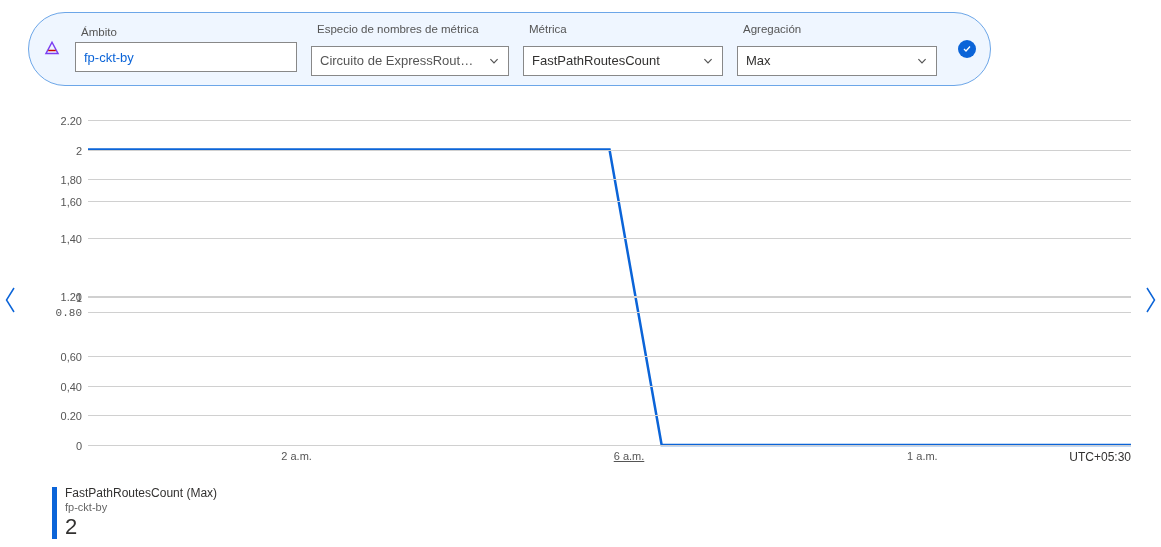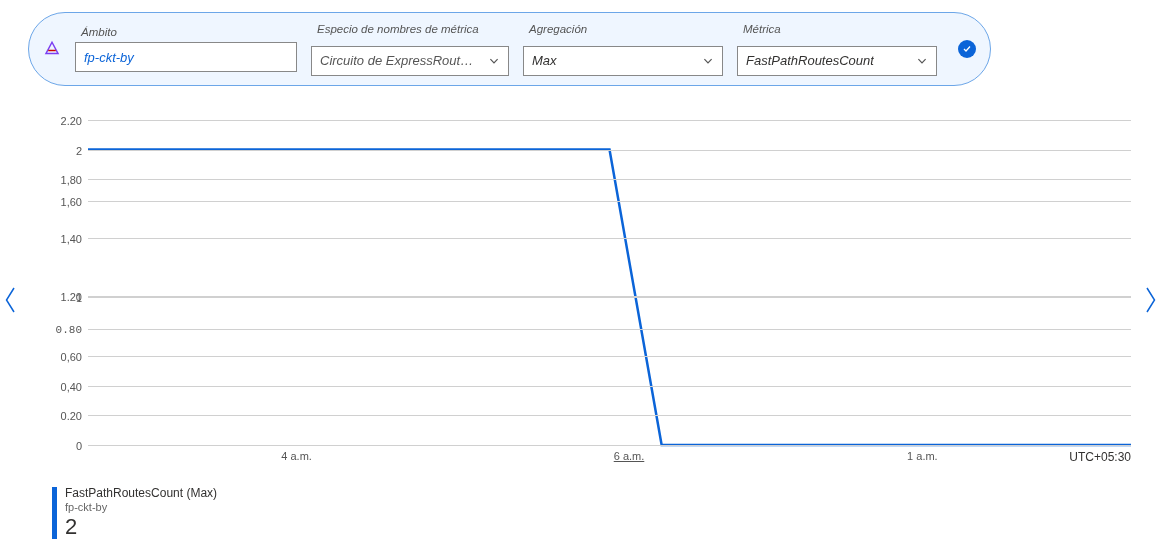--- a/index.html
+++ b/index.html
@@ -20,21 +20,20 @@
     left: 28px;
     right: 170px;
     height: 74px;
     border: 1px solid #6ca6e8;
     border-radius: 38px;
     background: #eff6ff;
     display: flex;
     align-items: center;
     padding: 10px 16px 10px 14px;
     gap: 14px;
-    font-style: italic;
   }
   .scope-icon {
     width: 18px; height: 18px;
     flex: 0 0 auto;
     position: relative;
   }
   .field {
     display: flex;
     flex-direction: column;
     gap: 4px;
@@ -189,44 +188,44 @@
     <div class="select-box">
       <span class="sel-text">Circuito de ExpressRoute…</span>
       <span class="chev">
         <svg viewBox="0 0 20 20" width="12" height="12">
             <path d="M4 7l6 6 6-6" fill="none" stroke="#555" stroke-width="2"></path>
           </svg>
       </span>
     </div>
   </div>
 
+  <div class="field select-metric">
+    <div class="field-label">Métrica</div>
+    <div class="select-box">
+      <span class="sel-text">FastPathRoutesCount</span>
+      <span class="chev">
+        <svg viewBox="0 0 20 20" width="12" height="12">
+            <path d="M4 7l6 6 6-6" fill="none" stroke="#555" stroke-width="2"></path>
+          </svg>
+      </span>
+    </div>
+  </div>
+
   <div class="field select-aggreg">
     <div class="field-label">Agregación</div>
     <div class="select-box">
       <span class="sel-text">Max</span>
       <span class="chev">
         <svg viewBox="0 0 20 20" width="12" height="12">
             <path d="M4 7l6 6 6-6" fill="none" stroke="#555" stroke-width="2"></path>
           </svg>
       </span>
     </div>
   </div>
 
-  <div class="field select-metric">
-    <div class="field-label">Métrica</div>
-    <div class="select-box">
-      <span class="sel-text">FastPathRoutesCount</span>
-      <span class="chev">
-        <svg viewBox="0 0 20 20" width="12" height="12">
-            <path d="M4 7l6 6 6-6" fill="none" stroke="#555" stroke-width="2"></path>
-          </svg>
-      </span>
-    </div>
-  </div>
-
   <span class="check-circle">
     <svg viewBox="0 0 20 20">
         <path d="M4 10l4 4 8-9" fill="none" stroke="#fff" stroke-width="2.5"></path>
       </svg>
   </span>
 </div>
 
 <div class="nav-arrow nav-left">
   <svg viewBox="0 0 24 40" width="18" height="36">
       <path d="M16 4 L6 20 L16 36" fill="none" stroke="#0b64d8" stroke-width="2"></path>
@@ -257,39 +256,39 @@
       </div>
       <div class="gridline" style="top: 118.182px;">
         <span class="yl">1,40</span>
       </div>
       <div class="gridline" style="top: 147.727px; margin-top: 28px;">
         <span class="yl">1.20</span>
       </div>
       <div class="gridline" style="top: 177.273px;">
         <span class="yl">1</span>
       </div>
-      <div class="gridline" style="top: 209px; font-family: Liberation Mono, monospace;">
+      <div class="gridline" style="top: 192px; font-family: Liberation Mono, monospace;">
         <span class="yl">0.80</span>
       </div>
       <div class="gridline" style="top: 236.364px;">
         <span class="yl">0,60</span>
       </div>
       <div class="gridline" style="top: 265.909px;">
         <span class="yl">0,40</span>
       </div>
       <div class="gridline" style="top: 295.455px;">
         <span class="yl">0.20</span>
       </div>
       <div class="gridline" style="top: 325px;">
         <span class="yl">0</span>
       </div>
     </div>
   <div class="xaxis" id="xaxis">
     <div class="tz">UTC+05:30</div>
-  <div class="xlabel" style="left: 208.6px;">4 a.m.</div>
+  <div class="xlabel" style="left: 208.6px;">2 a.m.</div>
       <div class="xlabel" style="left: 541px; text-decoration: underline;">6 a.m.</div>
       <div class="xlabel" style="left: 834.4px;">1 a.m.</div>
     </div>
 </div>
 
 <div class="legend">
   <div class="legend-bar"></div>
   <div class="legend-text">
     <div class="legend-title">FastPathRoutesCount (Max)</div>
     <div class="legend-sub">fp-ckt-by</div>

